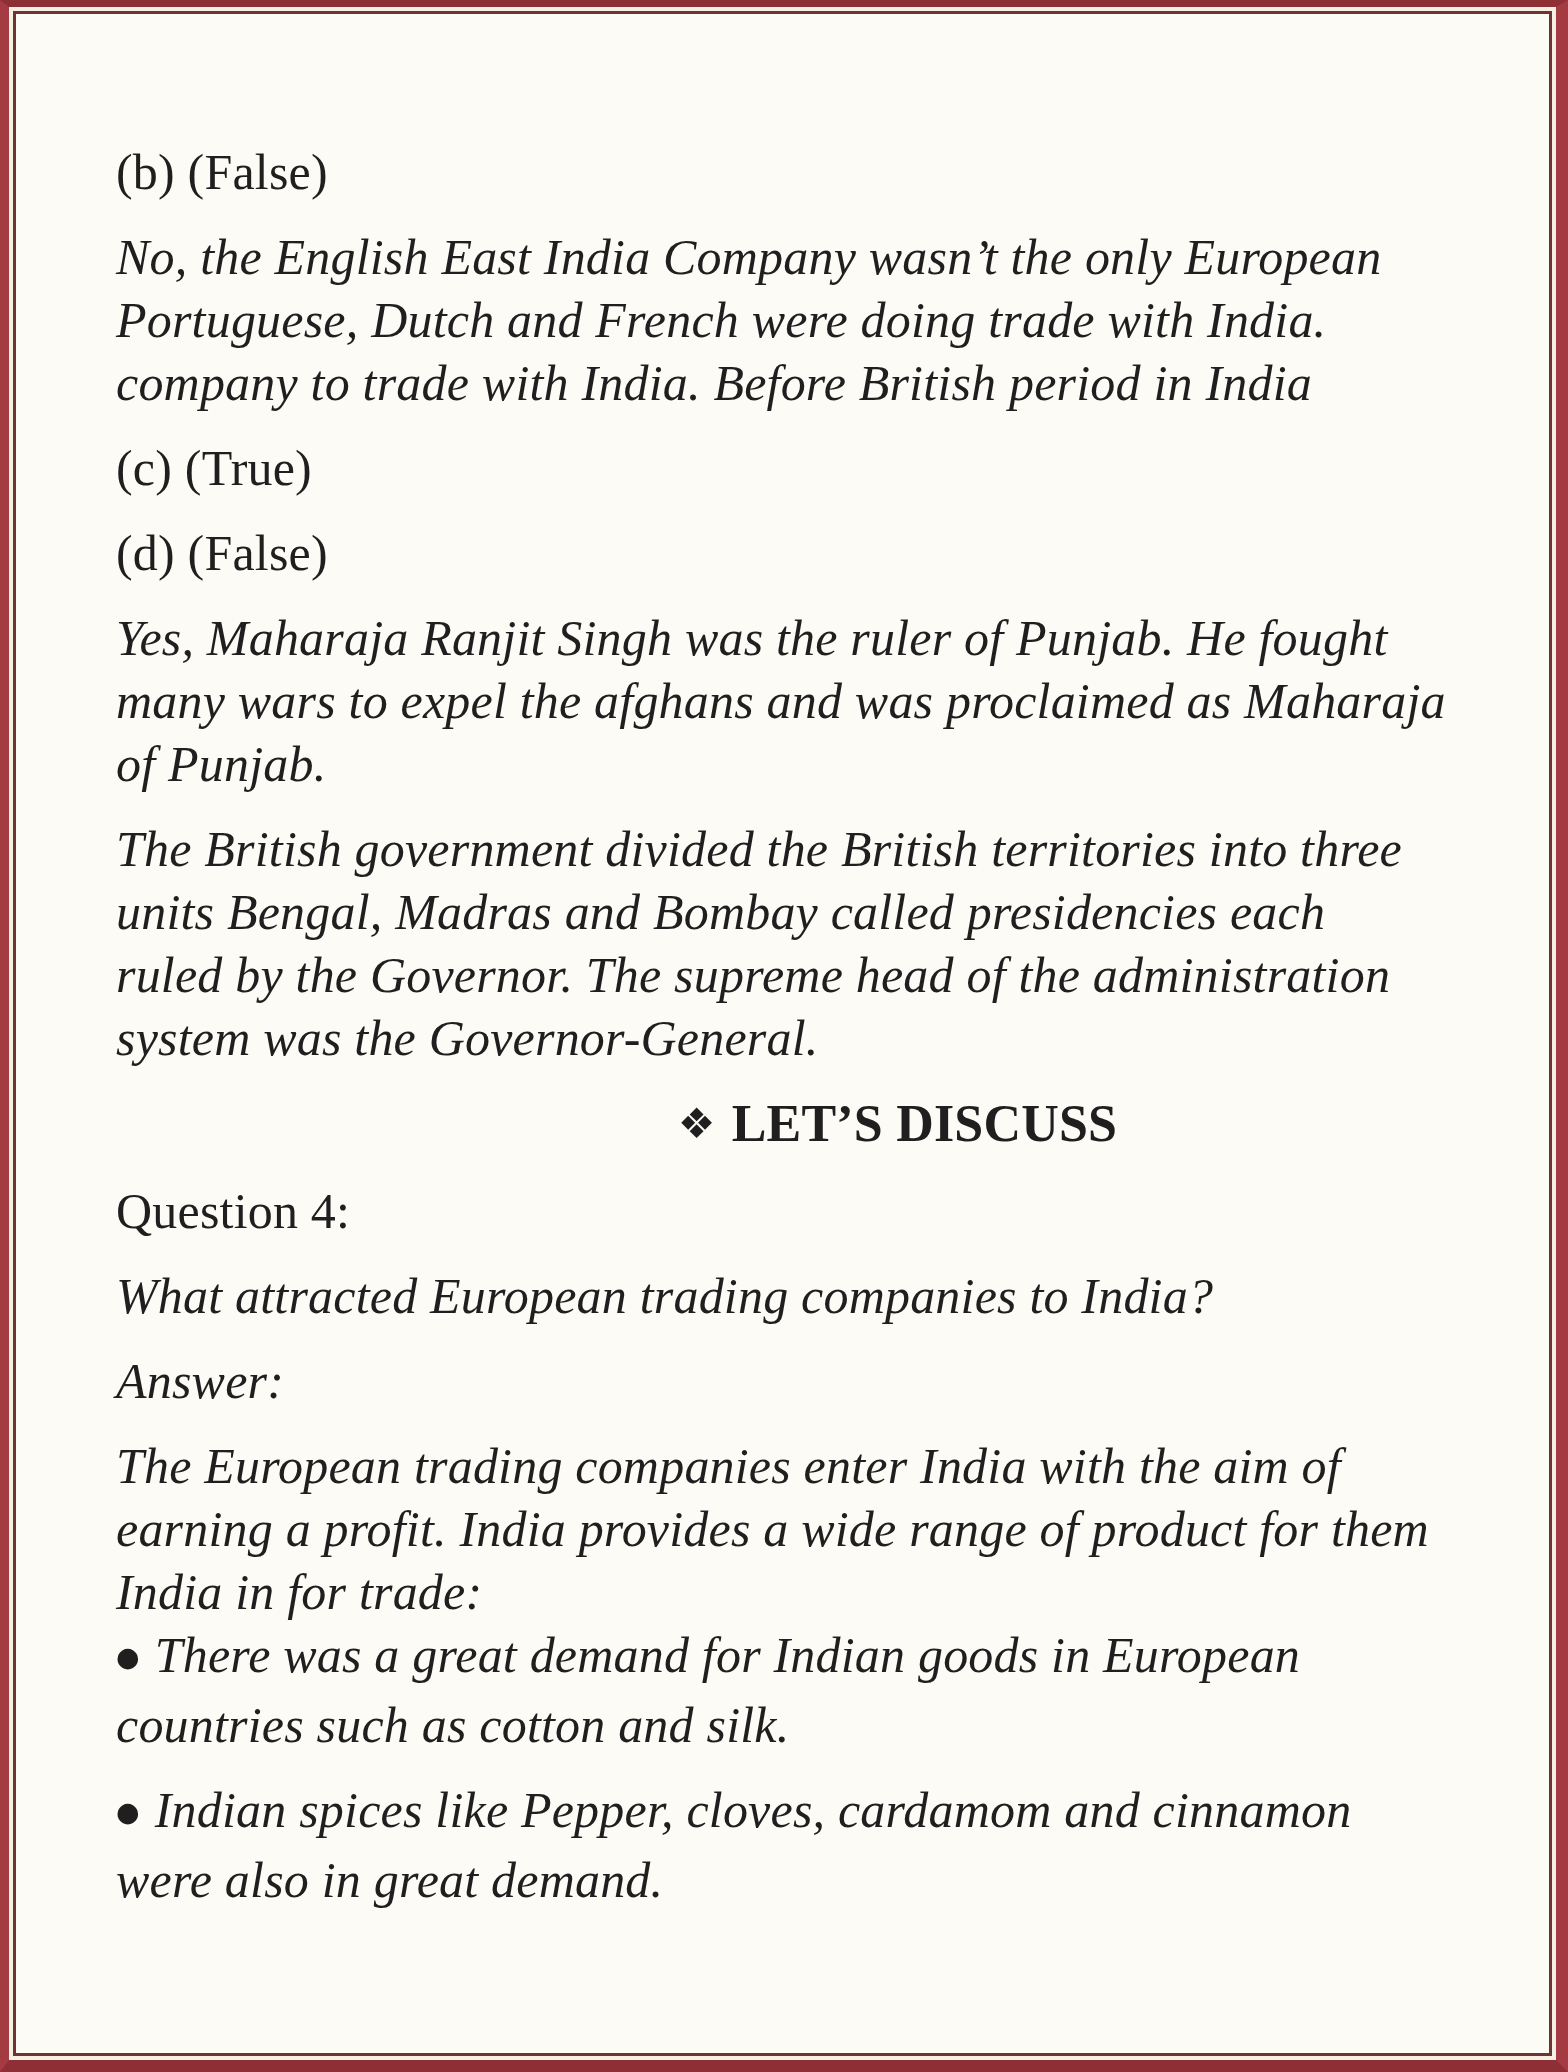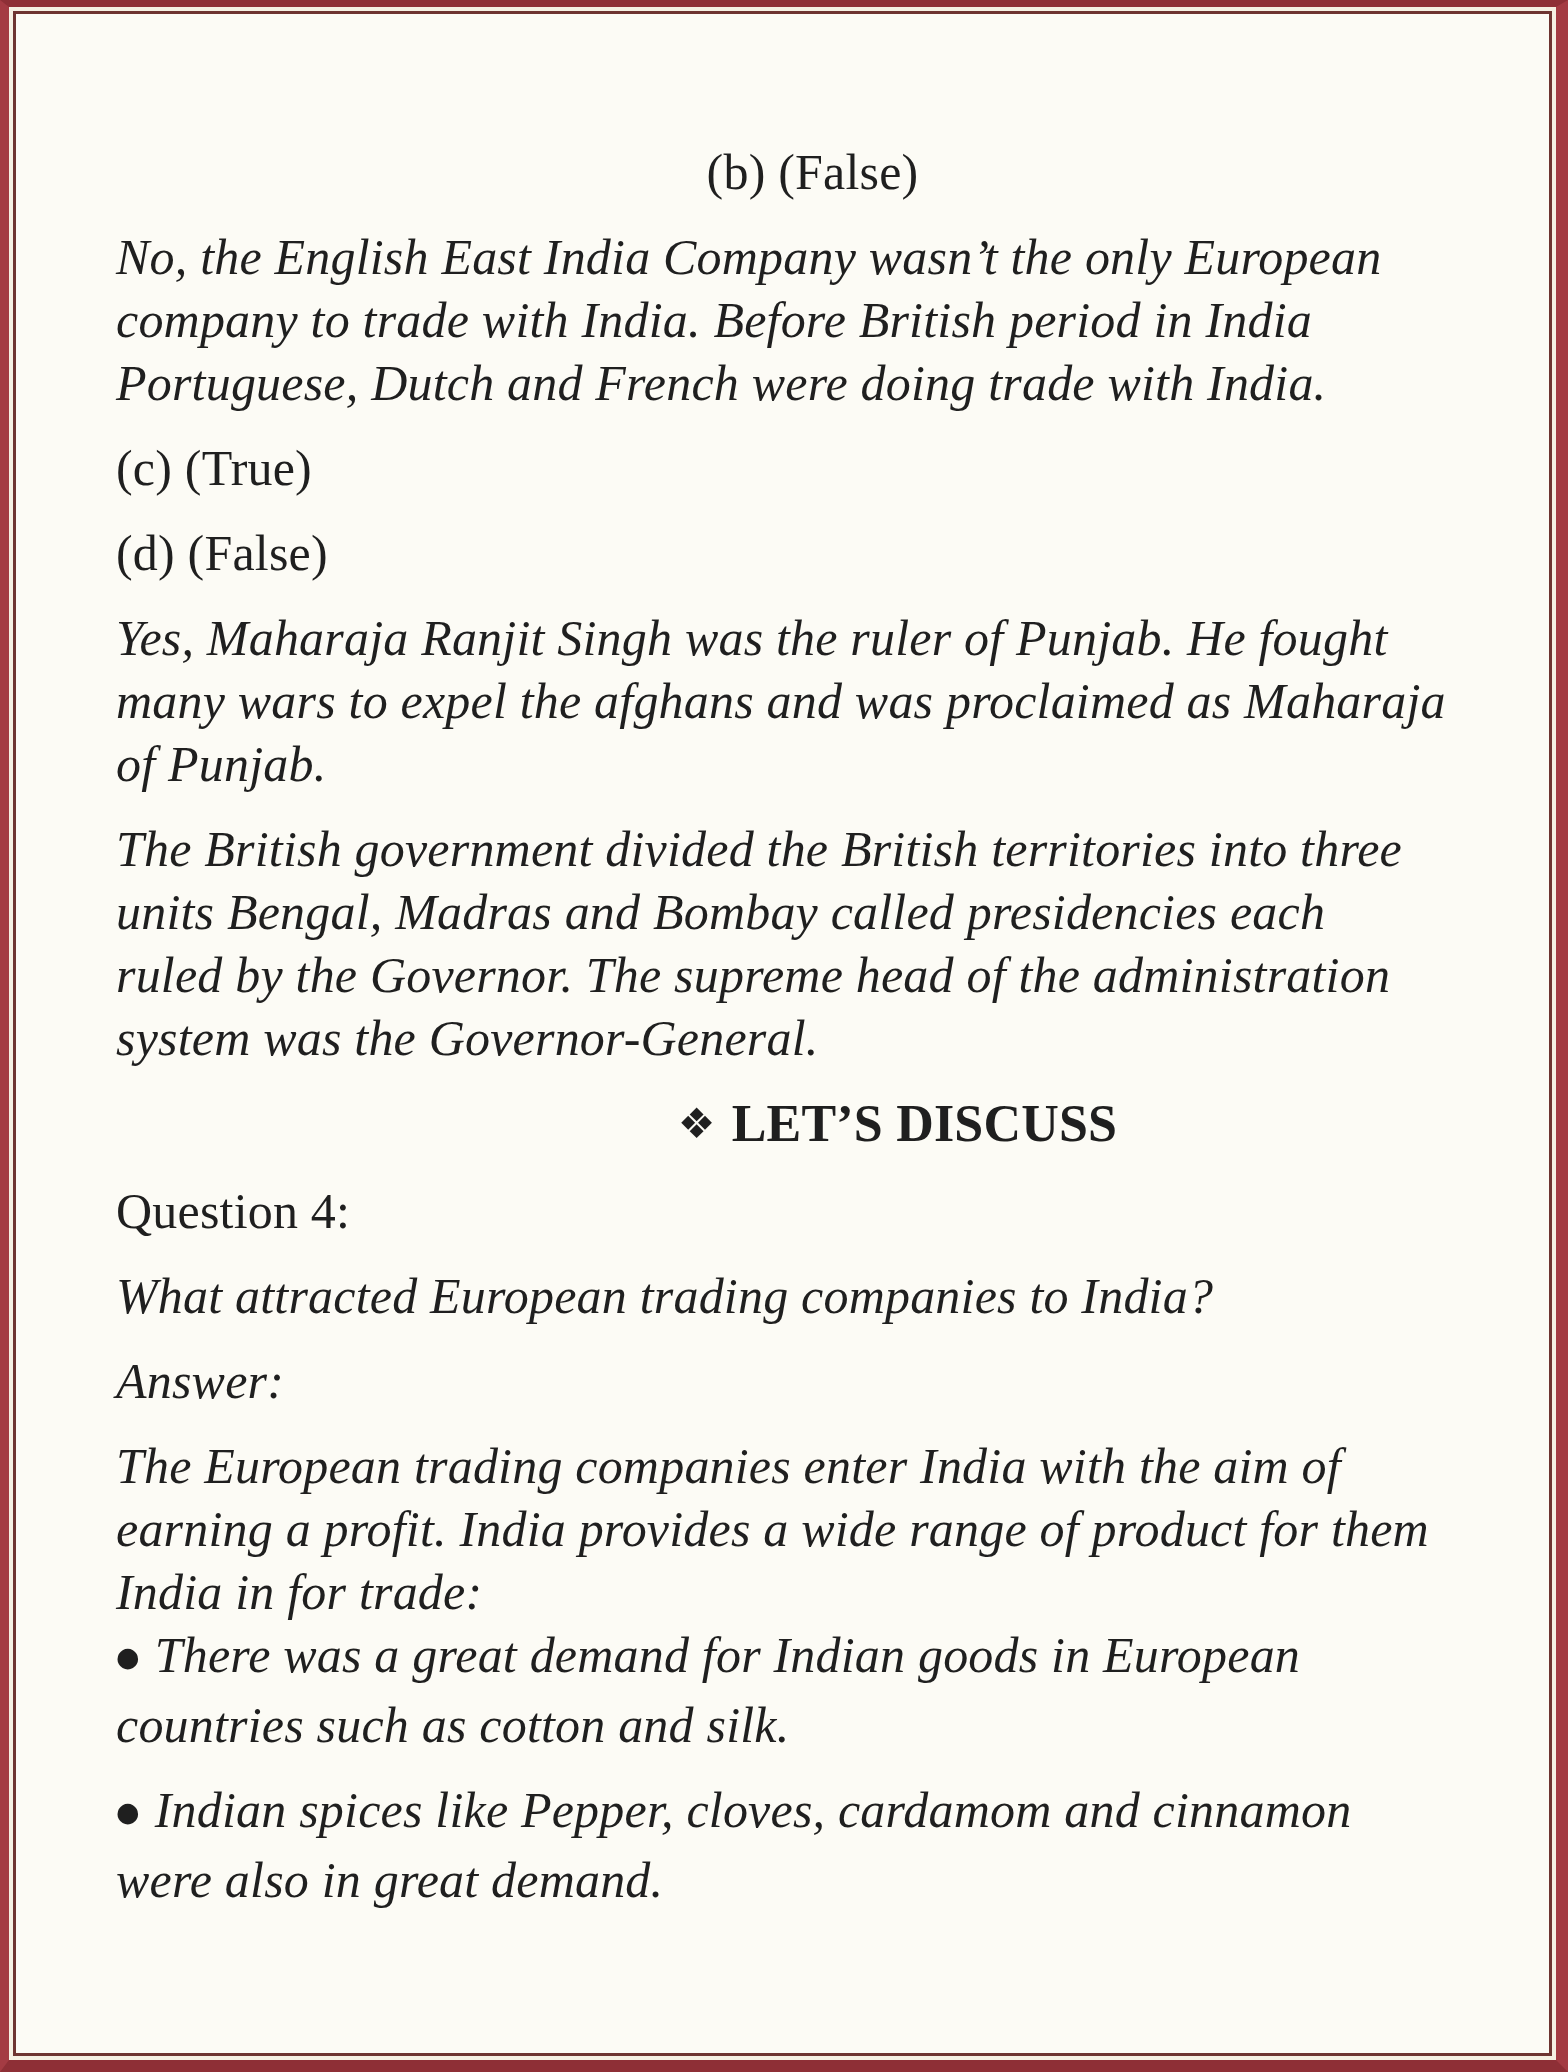--- a/index.html
+++ b/index.html
@@ -33,21 +33,21 @@
     background: var(--page-bg);
     overflow: hidden;
   }
   .content {
     padding: 127px 40px 0 100px;
     font-size: 50px;
     line-height: 63px;
     letter-spacing: 0.2px;
   }
   .block { margin-top: 22px; }
-  .block.first { margin-top: 0; text-align: center; }
+  .block.first { margin-top: 0; }
   .block.no-gap { margin-top: 0; }
   .line { white-space: nowrap; font-style: italic; }
   .verdict-label { white-space: nowrap; }
   .discuss-heading {
     margin-left: 170px;
     text-align: center;
     font-weight: bold;
     font-size: 52px;
     white-space: nowrap;
   }
@@ -70,22 +70,22 @@
 </head>
 <body>
 
 <div class="frame-outer">
   <div class="frame-inner">
     <div class="content">
 
       <div class="block first verdict-label">(b) (False)</div>
       <div class="block">
         <div class="line">No, the English East India Company wasn’t the only European</div>
+        <div class="line">Portuguese, Dutch and French were doing trade with India.</div>
         <div class="line">company to trade with India. Before British period in India</div>
-        <div class="line">Portuguese, Dutch and French were doing trade with India.</div>
       </div>
 
       <div class="block verdict-label">(c) (True)</div>
       <div class="block verdict-label">(d) (False)</div>
 
       <div class="block">
         <div class="line">Yes, Maharaja Ranjit Singh was the ruler of Punjab. He fought</div>
         <div class="line">many wars to expel the afghans and was proclaimed as Maharaja</div>
         <div class="line">of Punjab.</div>
       </div>

